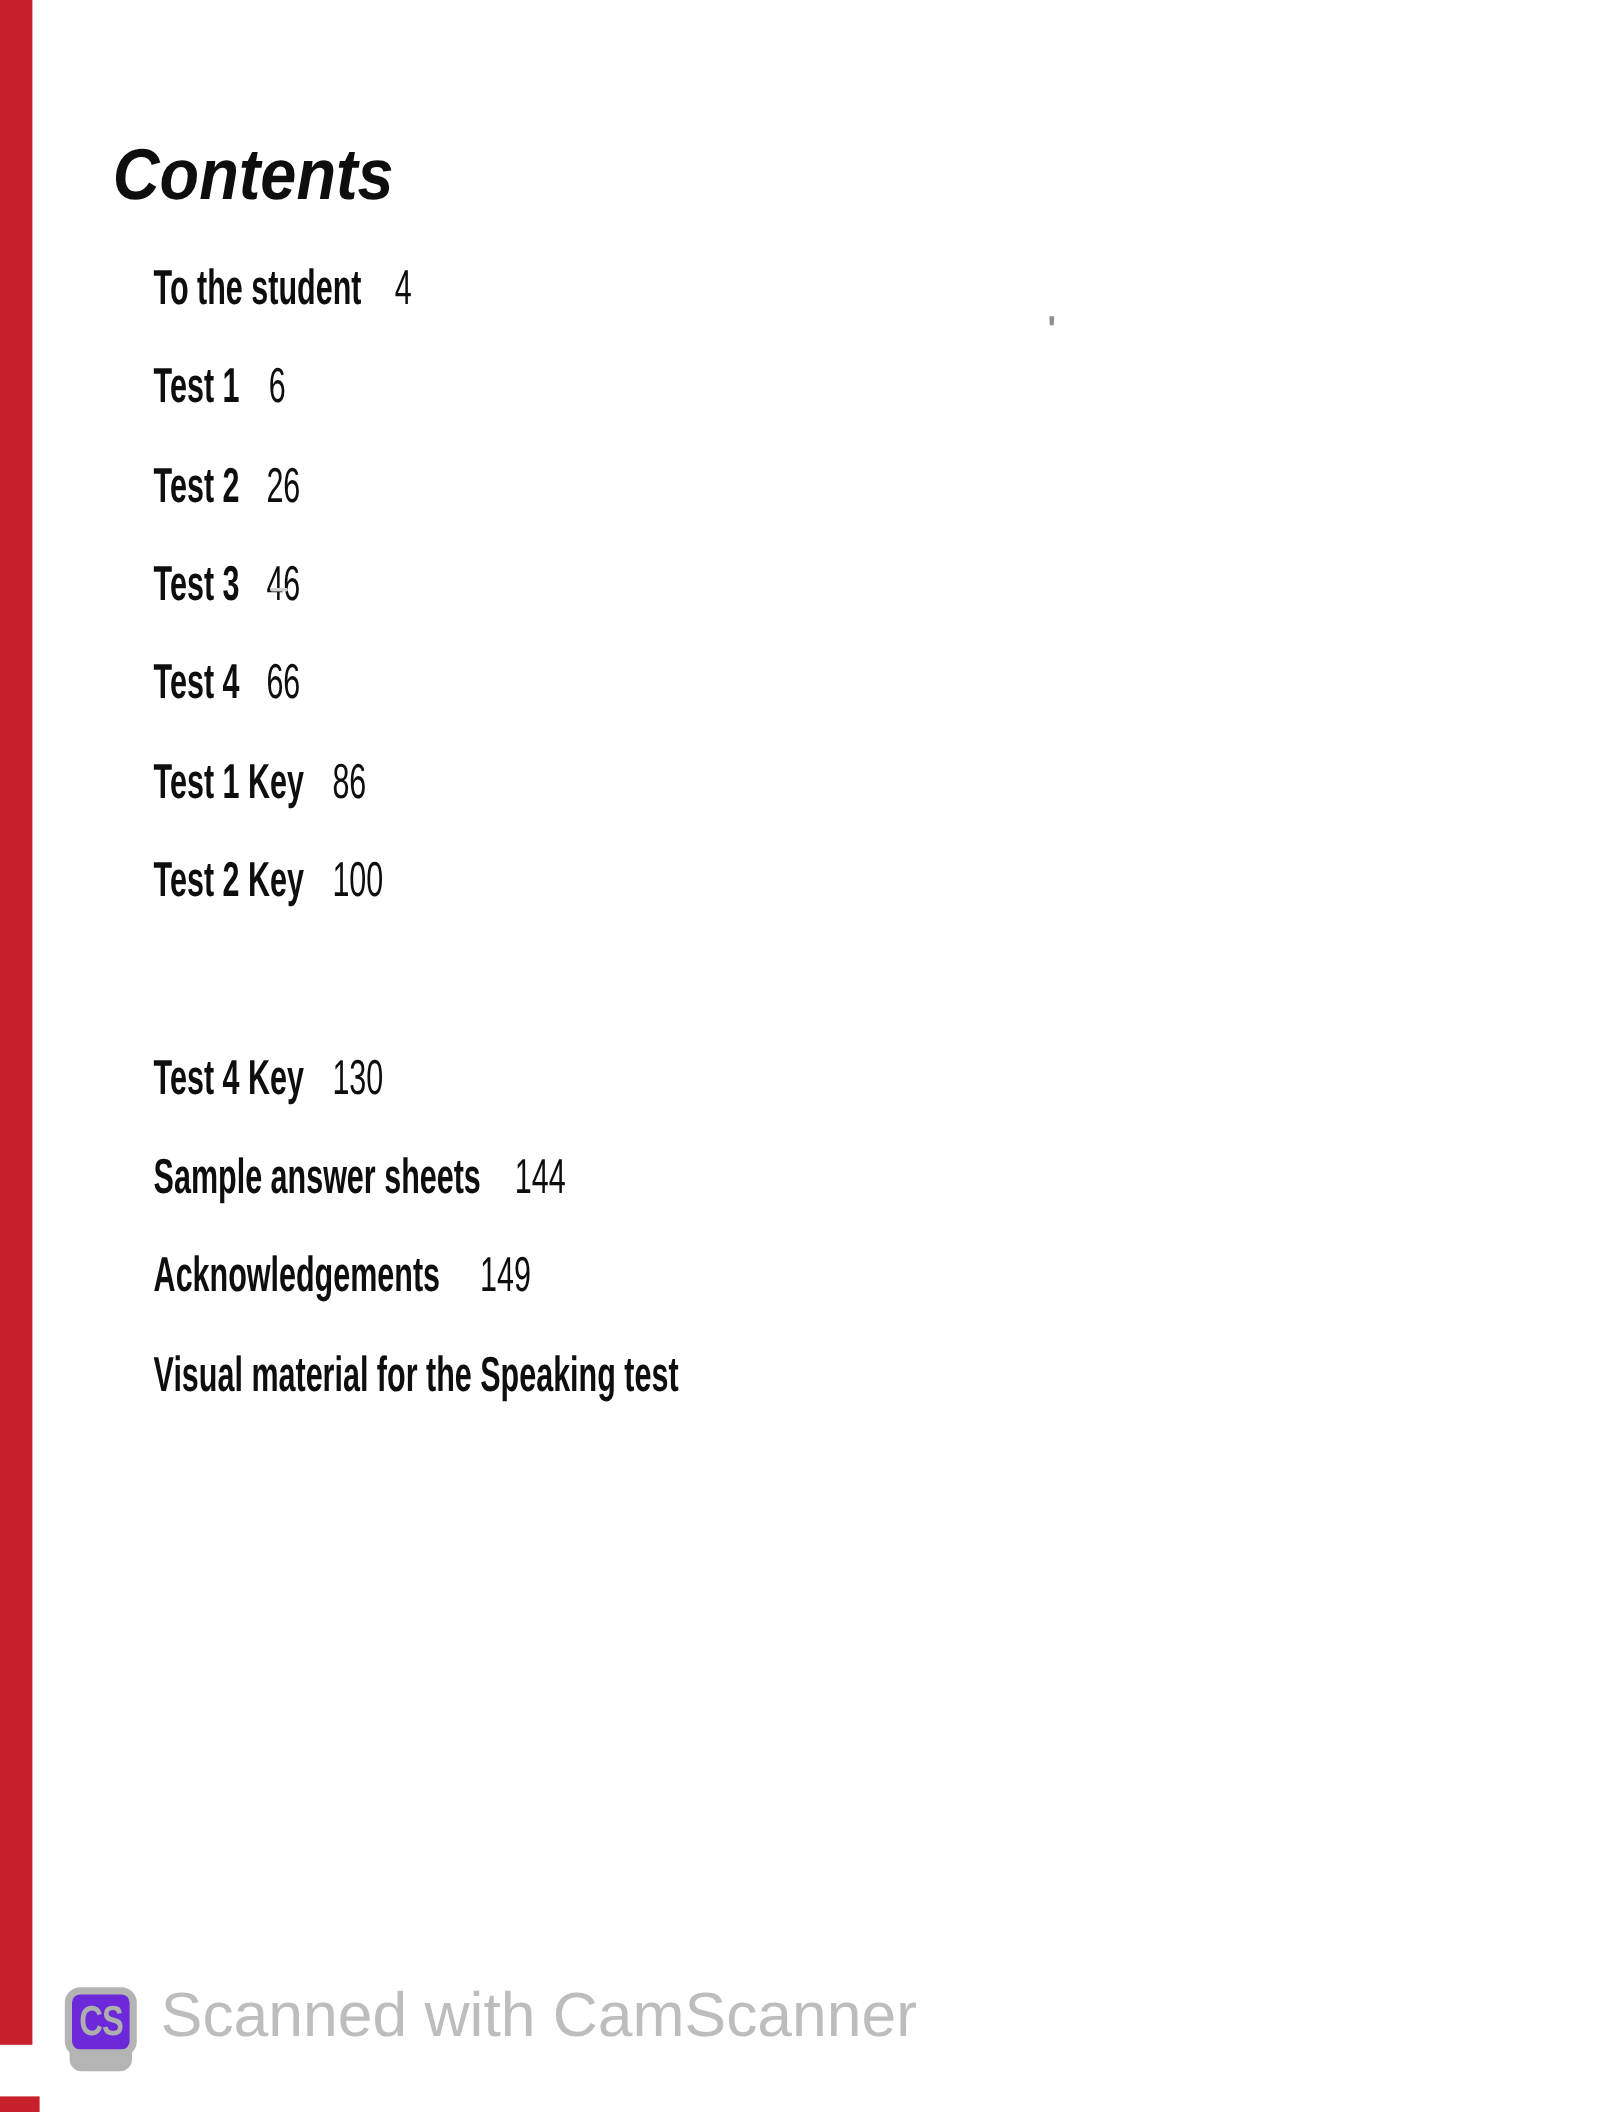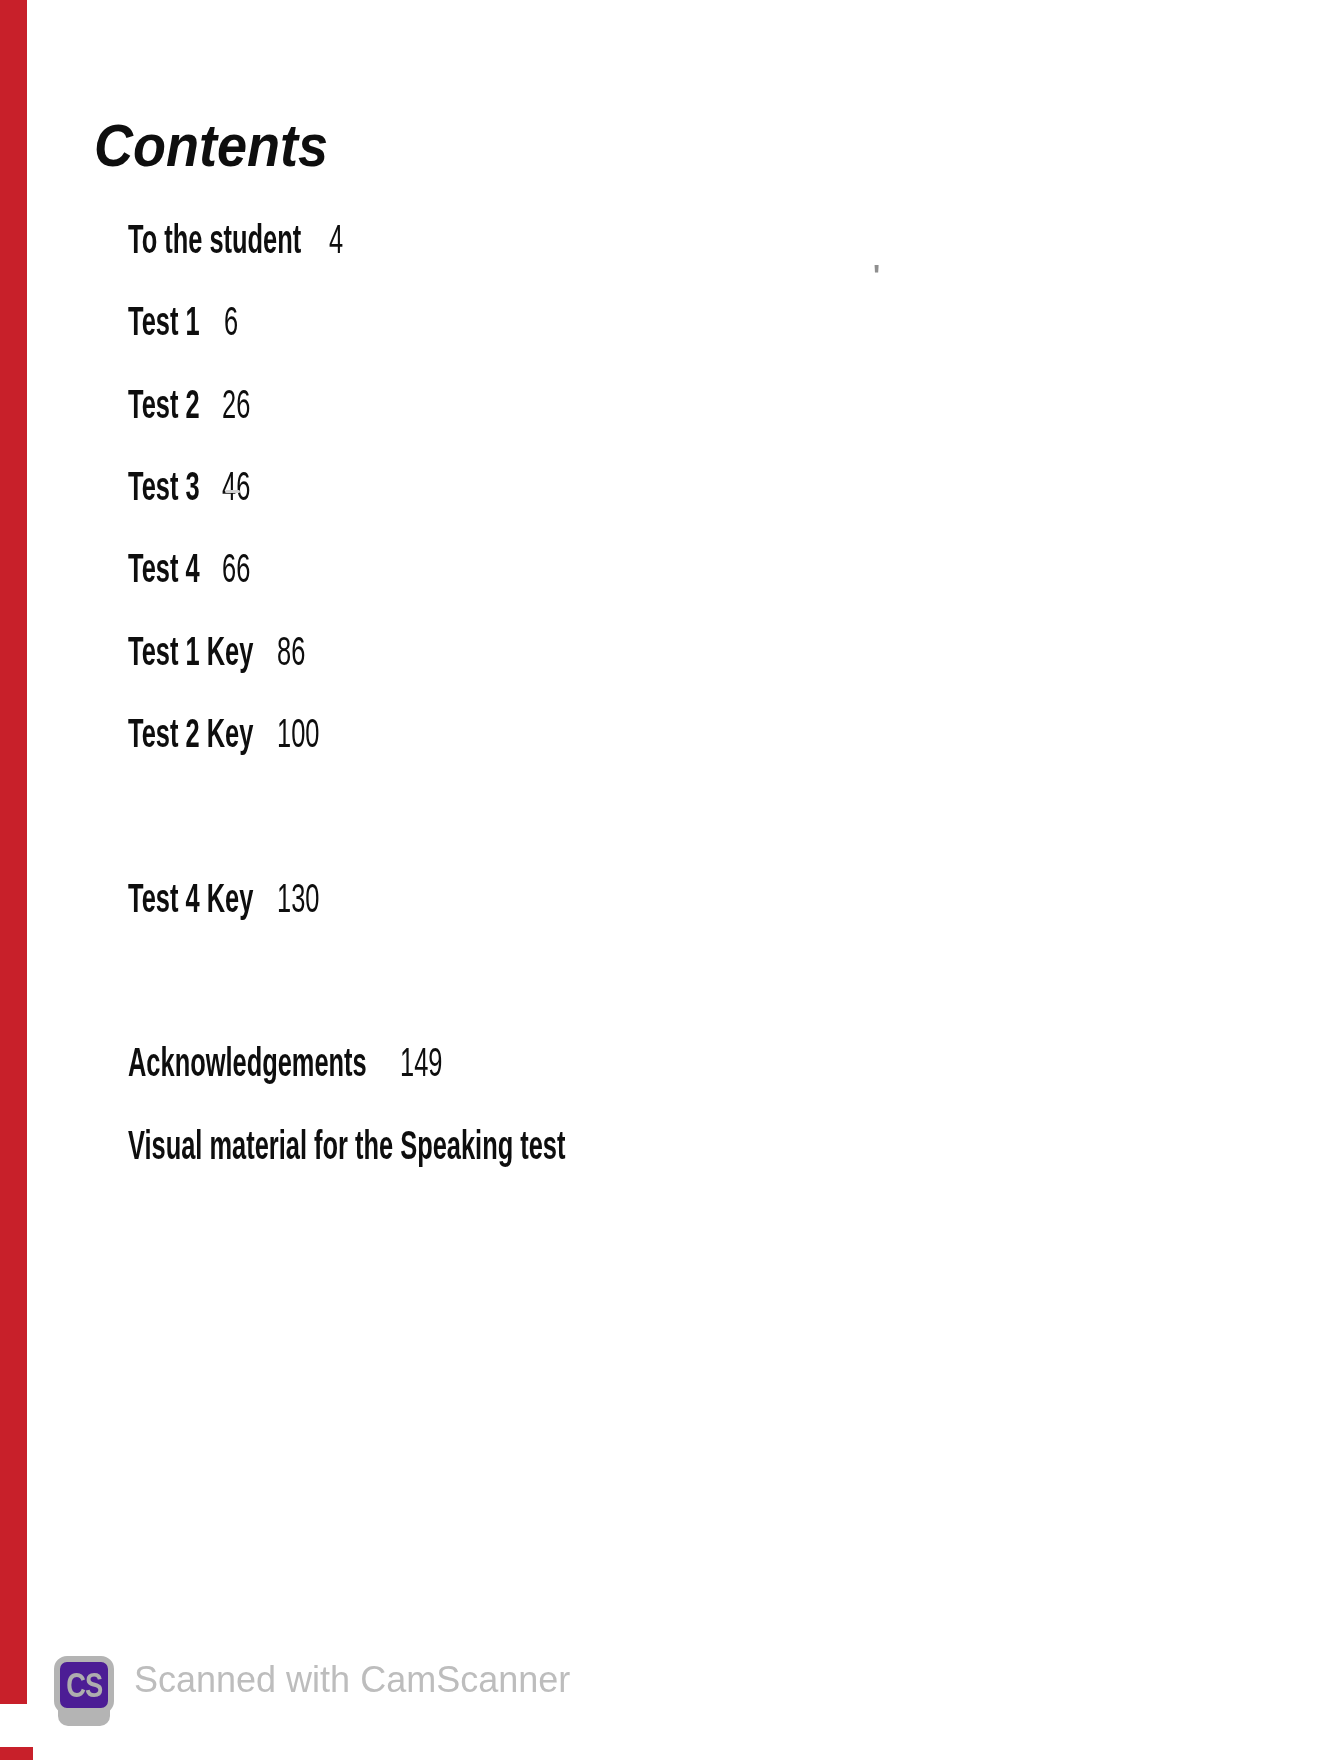--- a/index.html
+++ b/index.html
@@ -17,26 +17,26 @@
   .lbl{position:absolute;left:87px;font-weight:700;margin-left:41px;}
   .num{position:absolute;font-weight:400;}
   .note{position:absolute;font-weight:400;font-style:italic;}
   .sx{display:inline-block;transform:scaleX(0.62);transform-origin:0 50%;white-space:nowrap;}
   .sxt{display:inline-block;transform:scaleX(0.90);transform-origin:0 50%;white-space:nowrap;}
   .speck-apostrophe{position:absolute;left:873px;top:258px;font-size:30px;color:#8f8f8f;font-weight:700;}
   .speck-dash{position:absolute;left:225px;top:490px;width:15px;height:3px;background:#d2d2d2;border-radius:2px;}
   .footer{position:absolute;left:0;top:1648px;width:1344px;height:90px;}
   .cs-box{
     position:absolute;left:54px;top:8px;width:60px;height:58px;box-sizing:border-box;
-    border:6px solid #b4b4b4;border-radius:13px;background:#4c1d95;
+    border:6px solid #b4b4b4;border-radius:13px;background:#6d28d9;
     display:flex;align-items:center;justify-content:center;
   }
   .cs-text{font-size:35px;font-weight:700;color:#aeaeae;transform:scaleX(0.78);letter-spacing:-1px;}
   .cs-tab{position:absolute;left:58px;top:60px;width:52px;height:18px;background:#b4b4b4;border-radius:0 0 10px 10px;}
-  .wm-text{position:absolute;left:134px;top:12px;font-size:36px;line-height:40px;color:#bdbdbd;white-space:nowrap;}
+  .wm-text{position:absolute;left:134px;top:12px;font-size:52px;line-height:40px;color:#bdbdbd;white-space:nowrap;}
 </style>
 </head>
 <body>
 
 <div class="page">
 
   <div class="red-stripe"></div>
   <div class="red-chip"></div>
 
   <h1 class="title"><span class="sxt">Contents</span></h1>
@@ -75,20 +75,24 @@
     <span class="lbl"><span class="sx">Test 2 Key</span></span>
     <span class="num" style="left:277px"><span class="sx">100</span></span>
   </div>
 
 
   <div class="row" style="top:878px">
     <span class="lbl"><span class="sx">Test 4 Key</span></span>
     <span class="num" style="left:277px"><span class="sx">130</span></span>
   </div>
 
+  <div class="row" style="top:960px">
+    <span class="lbl"><span class="sx">Sample answer sheets</span></span>
+    <span class="num" style="left:429px"><span class="sx">144</span></span>
+  </div>
 
   <div class="row" style="top:1042px">
     <span class="lbl"><span class="sx">Acknowledgements</span></span>
     <span class="num" style="left:400px"><span class="sx">149</span></span>
   </div>
 
   <div class="row" style="top:1125px">
     <span class="lbl"><span class="sx">Visual material for the Speaking test</span></span>
   </div>
 

